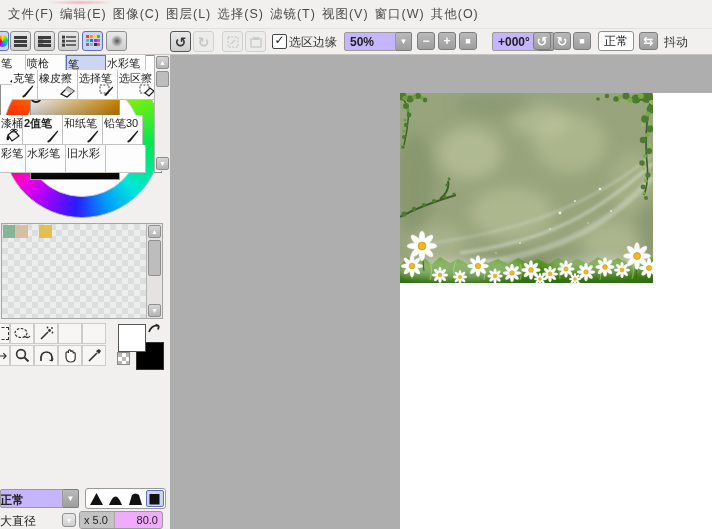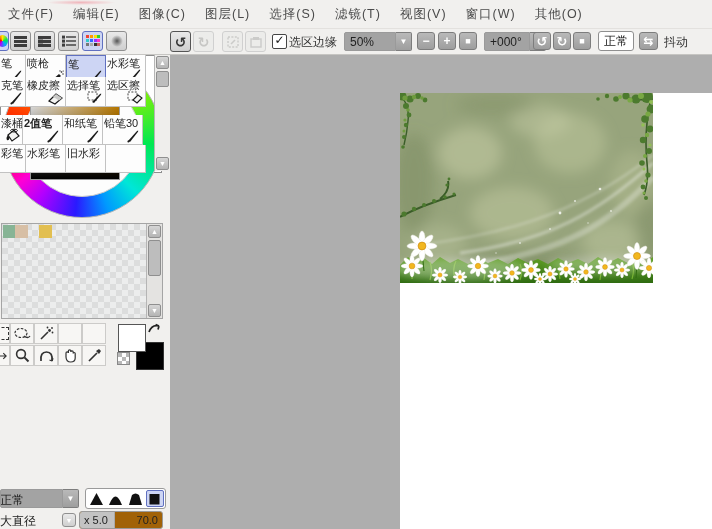--- a/index.html
+++ b/index.html
@@ -5,35 +5,35 @@
   html,body{margin:0;padding:0;}
   body{width:712px;height:529px;overflow:hidden;position:relative;
        font-family:"Liberation Sans","DejaVu Sans",sans-serif;
        background:#f1f0ee;-webkit-font-smoothing:antialiased;}
   .abs{position:absolute;}
 
   
   #titlebar-smudge{left:46px;top:0;width:70px;height:5px;border-radius:50%;
     background:radial-gradient(ellipse at center,rgba(240,150,160,.65),rgba(240,150,160,0) 70%);}
   #menubar{left:0;top:0;width:712px;height:29px;display:flex;align-items:center;
-    padding-left:5px;box-sizing:border-box;gap:13px;border-bottom:1px solid #e3e1de;}
+    padding-left:5px;box-sizing:border-box;border-bottom:1px solid #e3e1de;}
   .menu-item{font-size:12.5px;color:#4a4a4a;letter-spacing:1px;white-space:nowrap;padding:2px 3px;}
 
   #toolbar-row{left:0;top:29px;width:712px;height:25px;border-bottom:1px solid #c6c5c2;}
 
   
   .tbtn{position:absolute;box-sizing:border-box;border:1px solid #8f8f8f;border-radius:3px;
     background:linear-gradient(#e9e9e9,#cfcfcf);display:flex;align-items:center;justify-content:center;
     font-size:12px;color:#4c4c4c;}
   .tbtn.dark{background:linear-gradient(#b9b9b9,#9e9e9e);color:#fff;border-color:#7d7d7d;}
   .tbtn.disabled{border-color:#d0d0d0;background:#ececea;color:#c6c6c4;}
   .tbtn.sel{background:#cdd5f4;border-color:#6070c0;}
   .combo{position:absolute;display:flex;}
-  .combo .fld{box-sizing:border-box;background:#a3a3a3;border:1px solid #9a9a9a;border-radius:2px 0 0 2px;
-    font-size:12px;color:#222;padding:2px 4px 0 5px;}
+  .combo .fld{box-sizing:border-box;background:#c4b5fd;border:1px solid #9a9a9a;border-radius:2px 0 0 2px;
+    font-size:12px;color:#222;padding:2px 4px 0 5px;font-weight:bold;}
   .combo .drop{box-sizing:border-box;width:16px;border:1px solid #7d7d7d;border-left:none;
     background:linear-gradient(#b9b9b9,#9e9e9e);color:#fff;font-size:8px;display:flex;
     align-items:center;justify-content:center;border-radius:0 2px 2px 0;}
   .lbl{font-size:12px;color:#333;white-space:nowrap;}
 
   
   #selcb{left:272px;top:5px;width:13px;height:13px;background:#fff;border:1px solid #444;
     border-radius:2px;font-size:12px;font-weight:bold;color:#111;line-height:11px;text-align:center;}
 
   
@@ -92,21 +92,21 @@
   #blend-combo .fld{width:63px;height:19px;overflow:hidden;}
   #blend-combo .fld span{margin-left:-6px;display:inline-block;}
   #blend-combo .drop{height:19px;}
   #shape-group{left:85px;top:433px;width:81px;height:21px;background:#fff;border:1px solid #9a9a9a;
     border-radius:3px;box-sizing:border-box;display:flex;align-items:center;justify-content:space-between;padding:1px;}
   .shape-btn{width:18px;height:17px;display:flex;align-items:center;justify-content:center;box-sizing:border-box;}
   .shape-btn.sel{background:#cdd5f4;border:1px solid #6070c0;border-radius:2px;}
 
   #size-row-label{left:0px;top:458px;font-size:12px;color:#222;}
   #size-drop{left:62px;top:458px;width:14px;height:14px;font-size:7px;}
-  #size-slider{left:79px;top:456px;width:84px;height:18px;background:#a16207;border:1px solid #9a9a9a;
+  #size-slider{left:79px;top:456px;width:84px;height:18px;background:#f0abfc;border:1px solid #9a9a9a;
     border-radius:3px;box-sizing:border-box;display:flex;align-items:center;overflow:hidden;}
   #size-mult{background:#c3c3c3;height:100%;display:flex;align-items:center;padding:0 6px 0 4px;
     font-size:11px;color:#222;border-right:1px solid #aaa;}
   #size-value{flex:1;text-align:right;padding-right:4px;font-size:11px;color:#222;}
 
   
   #workspace{left:170px;top:55px;width:542px;height:474px;background:#aeaeae;overflow:hidden;}
   #canvas-white{position:absolute;left:230px;top:38px;width:320px;height:440px;background:#fff;}
   #artwork{position:absolute;left:0;top:0;}
 
@@ -210,21 +210,21 @@
     <b>−</b>
   </div>
   <div class="tbtn dark" style="left:438px;top:3px;width:18px;height:18px;">
     <b>+</b>
   </div>
   <div class="tbtn dark" style="left:459px;top:3px;width:18px;height:18px;font-size:9px;">
     <b>■</b>
   </div>
 
   <div class="combo" style="left:484px;top:3px;">
-    <div class="fld" style="width:46px;height:19px;">+000°</div>
+    <div class="fld" style="width:46px;height:19px;margin-left:8px;">+000°</div>
     <div class="drop" style="height:19px;">▼</div>
   </div>
   <div class="tbtn dark" style="left:533px;top:3px;width:18px;height:18px;">
     <b style="font-size:13px;">↺</b>
   </div>
   <div class="tbtn dark" style="left:553px;top:3px;width:18px;height:18px;">
     <b style="font-size:13px;">↻</b>
   </div>
   <div class="tbtn dark" style="left:573px;top:3px;width:18px;height:18px;font-size:9px;">
     <b>■</b>
@@ -352,21 +352,21 @@
             </svg>
           </div>
           <div class="bg-cell" style="width: 40px;">
             <span class="bl">水彩笔</span>
             <svg width="16" height="15" viewBox="0 0 16 15">
               <path d="M2 12 L11 2 q2-1.5 0.8 1 L4 13 Z" fill="#1a1a1a"></path>
               <path d="M12.5 10 q1.8 2.6 0 3.6 q-1.8 -1 0 -3.6" fill="#9db6c9"></path>
             </svg>
           </div>
         </div>
-        <div class="bg-row" style="top: 22px;">
+        <div class="bg-row" style="top: 15px; padding-left: 12px;">
           <div class="bg-cell" style="width: 26px;">
             <span class="bl">克笔</span>
             <svg width="15" height="15" viewBox="0 0 15 15">
               <path d="M2 13 L11 3 q2-1.5 0.8 1 L4 14 Z" fill="#1a1a1a"></path>
               <circle cx="2.4" cy="13.6" r="1" fill="#1a1a1a"></circle>
             </svg>
           </div>
           <div class="bg-cell" style="width: 40px;">
             <span class="bl">橡皮擦</span>
             <svg width="16" height="13" viewBox="0 0 16 13">
@@ -468,21 +468,21 @@
         </svg>
     </div>
   </div>
 
   <span id="size-row-label" class="abs lbl">大直径</span>
   <div id="size-drop" class="tbtn">
     <span style="color:#fff;">▼</span>
   </div>
   <div id="size-slider" class="abs">
     <span id="size-mult">x 5.0</span>
-    <span id="size-value">70.0</span>
+    <span id="size-value">80.0</span>
   </div>
 </div>
 
 <div id="workspace" class="abs">
   <div id="canvas-white">
     <svg id="artwork" width="253" height="190" viewBox="0 0 253 190">
       <defs>
         <filter id="b4" x="-40%" y="-40%" width="180%" height="180%">
             <feGaussianBlur stdDeviation="4"></feGaussianBlur>
           </filter>

